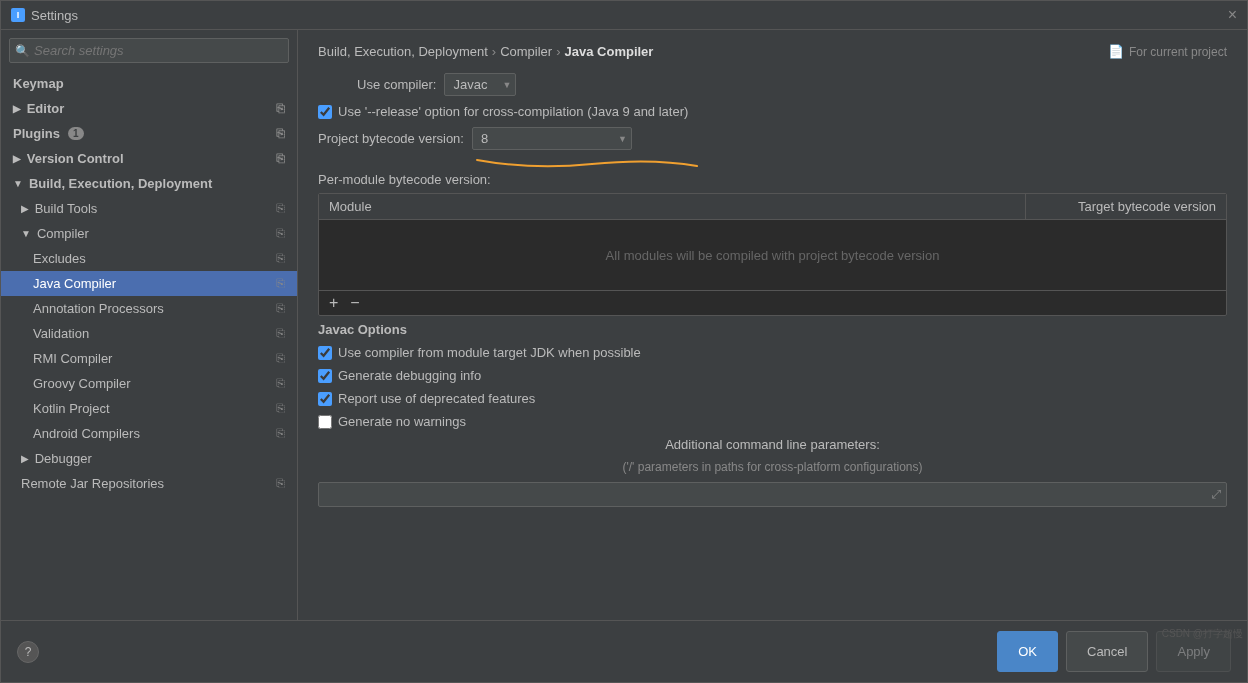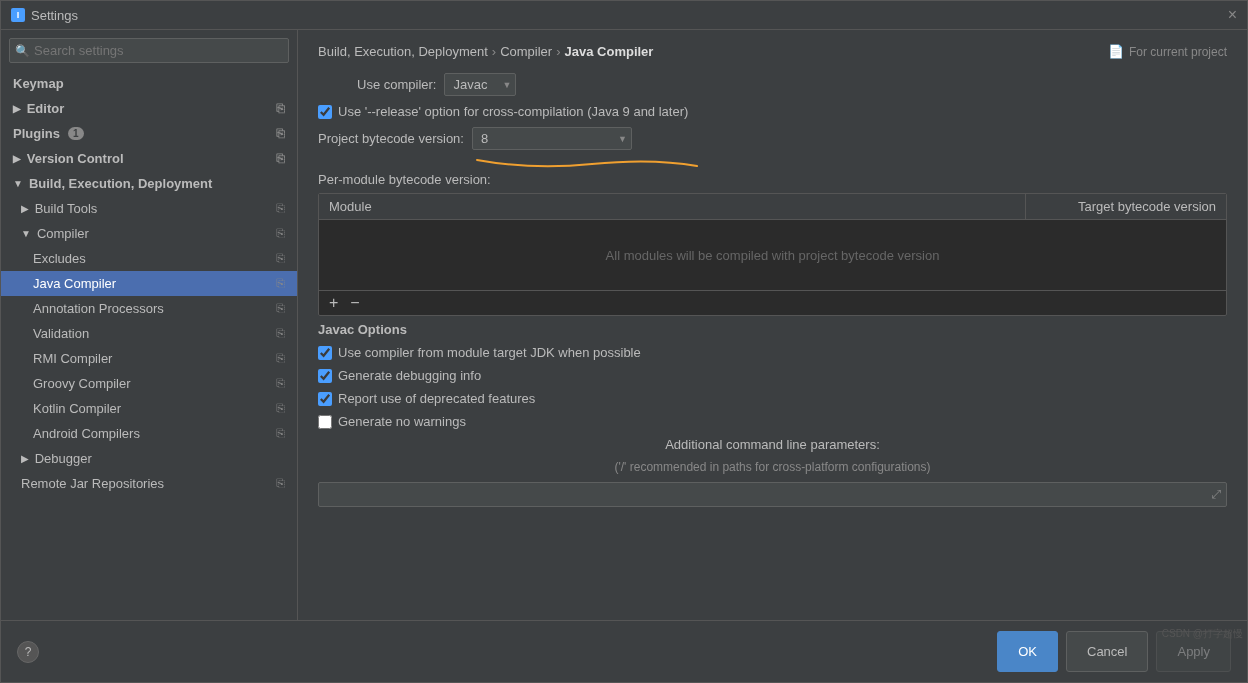--- a/index.html
+++ b/index.html
@@ -75,20 +75,21 @@
     }
     .search-input {
       width: 100%;
       background: #45494a;
       border: 1px solid #5e6060;
       color: #bbb;
       padding: 4px 8px 4px 24px;
       font-size: 13px;
       outline: none;
       border-radius: 2px;
+      font-style: italic;
     }
     .search-icon-wrapper {
       position: absolute;
       left: 6px;
       top: 50%;
       transform: translateY(-50%);
       color: #888;
       font-size: 12px;
     }
     .nav-item {
@@ -477,21 +478,21 @@
         <span>RMI Compiler</span>
         <span class="icon-copy">⎘</span>
       </div>
 
       <div class="nav-item nav-sub2">
         <span>Groovy Compiler</span>
         <span class="icon-copy">⎘</span>
       </div>
 
       <div class="nav-item nav-sub2">
-        <span>Kotlin Compiler</span>
+        <span>Kotlin Project</span>
         <span class="icon-copy">⎘</span>
       </div>
 
       <div class="nav-item nav-sub2">
         <span>Android Compilers</span>
         <span class="icon-copy">⎘</span>
       </div>
 
       <div class="nav-item nav-sub">
         <span class="arrow">▶</span>
@@ -585,21 +586,21 @@
         <input type="checkbox" checked="" style="">
         <span>Report use of deprecated features</span>
       </div>
       <div class="checkbox-row">
         <input type="checkbox" style="">
         <span>Generate no warnings</span>
       </div>
 
       <div class="cmd-params-row">
         <span>Additional command line parameters:</span>
-        <span class="cmd-params-hint">('/' recommended in paths for cross-platform configurations)</span>
+        <span class="cmd-params-hint">('/' parameters in paths for cross-platform configurations)</span>
       </div>
       <div class="cmd-input-wrapper">
         <input class="cmd-input" type="text" style="">
         <span class="cmd-input-icon">⤢</span>
       </div>
     </div>
   </div>
 
   <div class="bottom-bar">
     <div class="question-btn">?</div>

